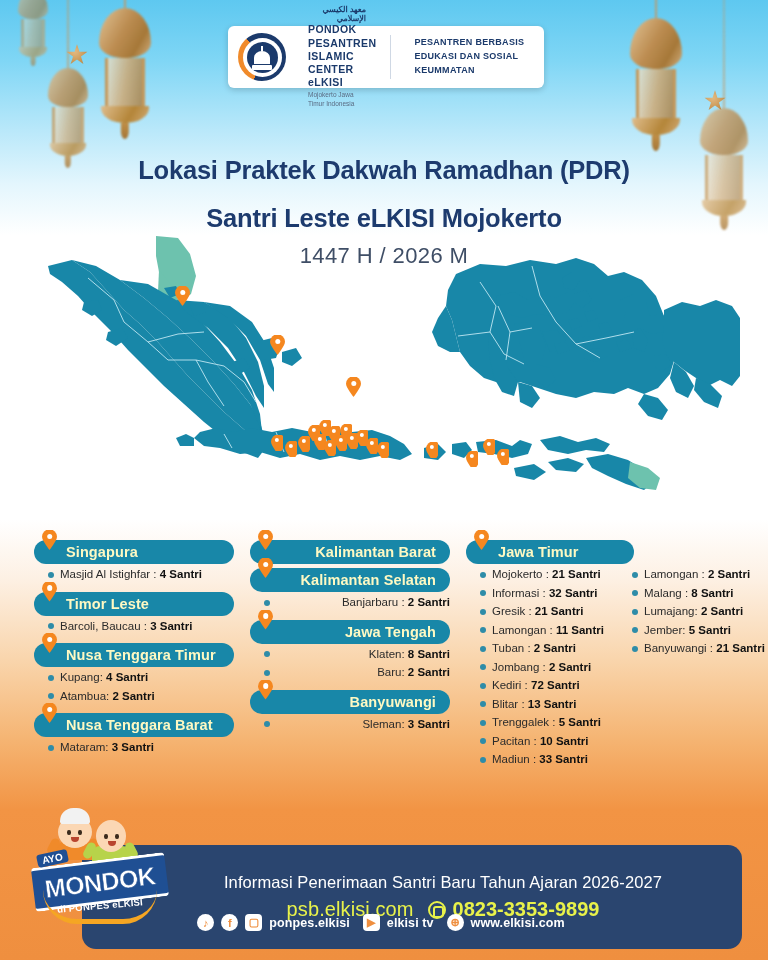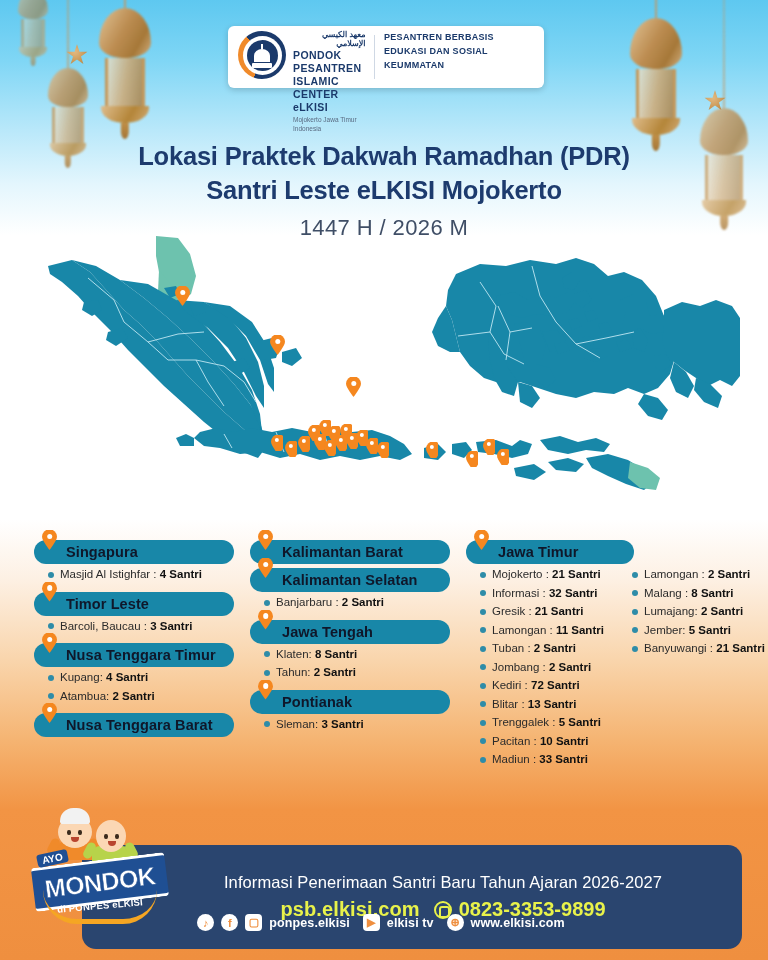--- a/index.html
+++ b/index.html
@@ -43,21 +43,21 @@
      border-radius:0 0 60% 60%; }
   .star { position:absolute; width:22px; height:22px; filter: blur(1.2px);
      background: radial-gradient(circle at 40% 35%, #e4bb83, #b0782f);
      clip-path: polygon(50% 0%, 61% 35%, 98% 35%, 68% 57%, 79% 91%, 50% 70%, 21% 91%, 32% 57%, 2% 35%, 39% 35%); }
 
   
   #logo-bar {
     position:absolute; left:228px; top:26px; width:316px; height:62px;
     background:#ffffff; border-radius:6px;
     box-shadow:0 2px 6px rgba(0,0,0,.18);
-    display:flex; align-items:flex-start; padding:5px 8px 5px 10px; gap:7px;
+    display:flex; align-items:center; padding:5px 8px 5px 10px; gap:22px;
   }
   #logo-mark { width:48px; height:48px; flex:0 0 48px; position:relative; }
   .logo-ring { position:absolute; inset:0; border-radius:50%;
      background:conic-gradient(from 200deg, #f08a2a 0deg 120deg, #1b3a6b 120deg 360deg); }
   .logo-ring::after{ content:""; position:absolute; inset:4.5px; border-radius:50%; background:#fff; }
   .logo-inner { position:absolute; inset:8.5px; border-radius:50%; background:#1b3a6b;
      display:flex; align-items:center; justify-content:center; }
   .logo-dome { width:16px; height:13px; border-radius:50% 50% 0 0; background:#fff; position:relative; }
   .logo-dome::after { content:""; position:absolute; left:50%; bottom:-6px; transform:translateX(-50%);
      width:20px; height:5px; background:#fff; border-radius:1px; }
@@ -66,21 +66,21 @@
   #logo-text { display:flex; flex-direction:column; justify-content:center; min-width:0; }
   .lg-ar { font-size:8px; color:#1b3a6b; text-align:right; line-height:1.1; font-weight:bold; direction:rtl;}
   .lg-l1 { font-size:10.5px; font-weight:bold; color:#1b3a6b; letter-spacing:.4px; line-height:1.25; }
   .lg-l2 { font-size:10.5px; font-weight:bold; color:#1b3a6b; letter-spacing:.4px; line-height:1.25; }
   .lg-sub { font-size:6.5px; color:#5a6b82; line-height:1.4; margin-top:1px;}
   #logo-div { width:1px; align-self:stretch; background:#cfd8e4; margin:4px 2px; }
   #logo-tag { font-size:9px; font-weight:bold; color:#1b3a6b; line-height:1.55; letter-spacing:.3px; }
 
   
   #title-block { position:absolute; left:0; top:140px; width:768px; text-align:center; }
-  .t-main { font-size:25.5px; font-weight:bold; color:#1d3b6e; line-height:1.33; letter-spacing:-.2px; }
+  .t-main { font-size:25.5px; font-weight:bold; color:#1d3b6e; line-height:1.33; letter-spacing:-.2px;margin-top:14px; }
   .t-year { font-size:22px; color:#3f4e66; margin-top:7px; letter-spacing:.4px; }
 
   
   #map { position:absolute; left:28px; top:236px; width:712px; height:280px; }
   #map svg { width:100%; height:100%; display:block; }
   .isle { fill:#1887a8; }
   .isle-hi { fill:#6dc2ae; }
   .border { fill:none; stroke:#bfe6f2; stroke-width:.9; }
 
   .pin { position:absolute; width:15px; height:20px; }
@@ -88,27 +88,27 @@
      clip-path: path("M7.5 20 C7.5 20 15 10.6 15 6.8 A7.5 7.5 0 1 0 0 6.8 C0 10.6 7.5 20 7.5 20 Z"); }
   .pin u { position:absolute; left:50%; top:4px; transform:translateX(-50%);
      width:5.4px; height:5.4px; border-radius:50%; background:#fff; }
   .pin.sm { width:12px; height:16px; }
   .pin.sm u { width:4.3px; height:4.3px; top:3.2px; }
 
   
   #legend { position:absolute; left:0; top:540px; width:768px; height:270px; }
   .col { position:absolute; top:0; }
   .col-a { left:34px; width:200px; }
-  .col-b { left:250px; width:200px; }
+  .col-b { left:250px; width:200px;text-align:right; }
   .col-c { left:466px; width:272px; }
 
   .grp { position:relative; margin-bottom:4px; }
   .pill {
     position:relative; display:block; height:24px; border-radius:12px;
-    background:#1887a8; color:#0f172a; font-size:14.5px; font-weight:bold;
+    background:#1887a8; color:#fef9c3; font-size:14.5px; font-weight:bold;
     padding:0 14px 0 32px; line-height:24px; white-space:nowrap;
     letter-spacing:.1px;
   }
   .pill-pin { position:absolute; left:8px; top:-10px; width:15px; height:20px; z-index:2; }
   .pill-pin i { position:absolute; inset:0; display:block; background:#f5871f;
      clip-path: path("M7.5 20 C7.5 20 15 10.6 15 6.8 A7.5 7.5 0 1 0 0 6.8 C0 10.6 7.5 20 7.5 20 Z"); }
   .pill-pin u { position:absolute; left:50%; top:3.6px; transform:translateX(-50%);
      width:5.6px; height:5.6px; border-radius:50%; background:#fff; }
   .items { padding:5px 0 0 14px; }
   .item { position:relative; font-size:11.5px; color:#2b2b2b; line-height:1.0; padding:0 0 7px 12px; white-space:nowrap; }
@@ -119,21 +119,21 @@
 
   
   #foot-card {
     position:absolute; left:82px; top:845px; width:660px; height:104px;
     background:#2a456f; border-radius:14px;
     display:flex; flex-direction:column; align-items:center; justify-content:center;
     padding-left:62px;
   }
   .f-line1 { font-size:16.5px; color:#ffffff; letter-spacing:.1px; }
   .f-line2 { display:flex; align-items:center; gap:14px; margin-top:6px; }
-  .f-web { font-size:20px; font-weight:bold; color:#e8f24a; letter-spacing:.1px; }
+  .f-web { font-size:20px; font-weight:normal; color:#e8f24a; letter-spacing:.1px; }
   .f-phone { display:flex; align-items:center; gap:7px; font-size:20px; font-weight:bold; color:#e8f24a; }
   .wa-ic { width:18px; height:18px; border:2px solid #e8f24a; border-radius:50%;
      position:relative; display:inline-block; }
   .wa-ic::after { content:""; position:absolute; left:3.5px; top:3px; width:7px; height:8px;
      border:2px solid #e8f24a; border-radius:3px 3px 4px 1px; }
 
   
   #mondok { position:absolute; left:25px; top:808px; width:150px; height:122px; }
   .kid { position:absolute; width:40px; height:46px; }
   .kid .head { position:absolute; left:3px; top:8px; width:34px; height:32px; border-radius:50%; background:#fbd7b4; }
@@ -443,20 +443,23 @@
         </div>
       </div>
       <div class="grp">
         <div class="pill">
           <span class="pill-pin">
               <i></i>
               <u></u>
             </span>
           <span>Nusa Tenggara Barat</span>
         </div>
+        <div class="items">
+          <div class="item"><span>Mataram: </span><b>3 Santri</b></div>
+        </div>
       </div>
     </div>
 
     <div class="col col-b">
       <div class="grp">
         <div class="pill">
           <span class="pill-pin">
               <i></i>
               <u></u>
             </span>
@@ -478,30 +481,30 @@
       <div class="grp">
         <div class="pill">
           <span class="pill-pin">
               <i></i>
               <u></u>
             </span>
           <span>Jawa Tengah</span>
         </div>
         <div class="items">
           <div class="item"><span>Klaten: </span><b>8 Santri</b></div>
-          <div class="item"><span>Tahun: </span><b>2 Santri</b></div>
-        </div>
-      </div>
-      <div class="grp">
-        <div class="pill">
-          <span class="pill-pin">
-              <i></i>
-              <u></u>
-            </span>
-          <span>Pontianak</span>
+          <div class="item"><span>Baru: </span><b>2 Santri</b></div>
+        </div>
+      </div>
+      <div class="grp">
+        <div class="pill">
+          <span class="pill-pin">
+              <i></i>
+              <u></u>
+            </span>
+          <span>Banyuwangi</span>
         </div>
         <div class="items">
           <div class="item"><span>Sleman: </span><b>3 Santri</b></div>
         </div>
       </div>
     </div>
 
     <div class="col col-c">
       <div class="grp">
         <div class="pill" style="width:168px;">

